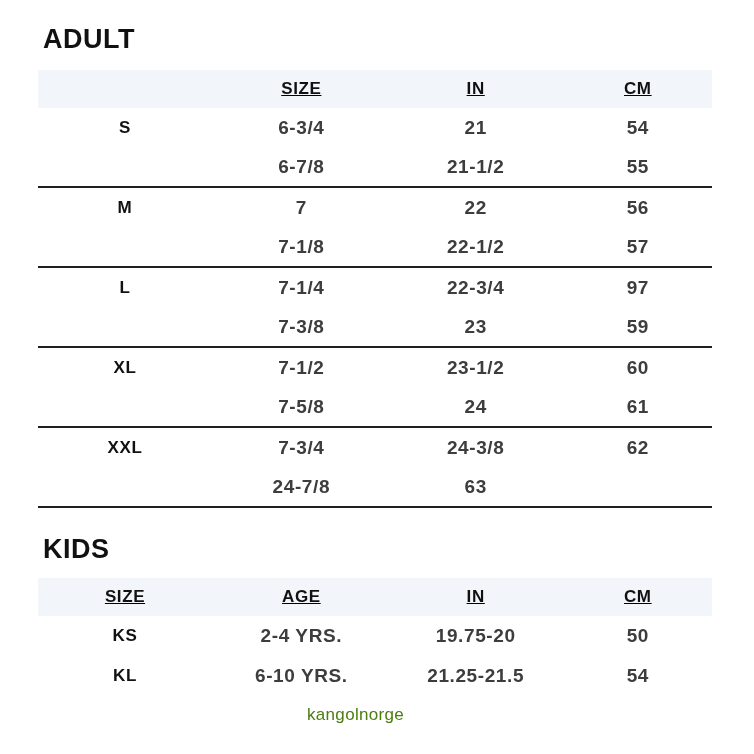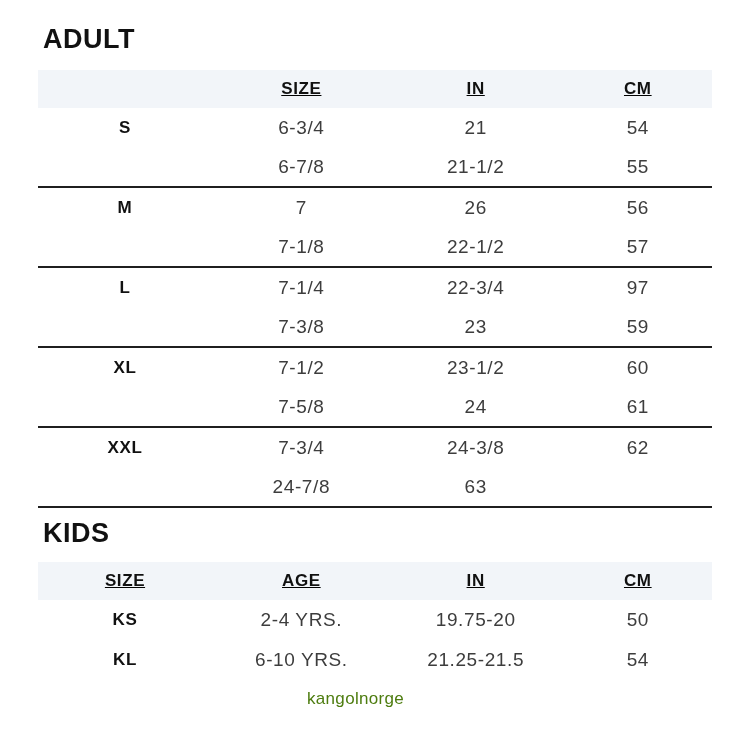--- a/index.html
+++ b/index.html
@@ -15,21 +15,21 @@
     overflow: hidden;
   }
   .section-title {
     font-size: 27px;
     font-weight: 800;
     color: #111111;
     letter-spacing: 0.5px;
     line-height: 29px;
   }
   .adult-title { margin-bottom: 16px; margin-left: 5px; }
-  .kids-title  { margin-top: 11px; margin-bottom: 14px; margin-left: 5px; }
+  .kids-title  { margin-top: 27px; margin-bottom: 14px; margin-left: 5px; }
 
   .sg-table { width: 677px; }
   .thead {
     display: grid;
     grid-template-columns: 25.7% 26.4% 25.1% 22.8%;
     height: 38px;
     align-items: center;
     background: #f2f5f9;
     text-decoration: underline;
   }
@@ -44,21 +44,21 @@
   .tr {
     display: grid;
     grid-template-columns: 25.7% 26.4% 25.1% 22.8%;
     height: 39px;
     align-items: center;
   }
   .kids-table .tr { height: 40px; }
   .td {
     text-align: center;
     font-size: 19px;
-    font-weight: 400;
+    font-weight: 700;
     letter-spacing: 0.6px;
     color: #3d3d3d;
   }
   .td-label {
     text-align: center;
     font-size: 17px;
     font-weight: 800;
     letter-spacing: 0.6px;
     color: #111111;
   }
@@ -98,21 +98,21 @@
         <div class="td">6-7/8</div>
         <div class="td">21-1/2</div>
         <div class="td">55</div>
       </div>
     </div>
 
     <div class="group">
       <div class="tr">
         <div class="td-label">M</div>
         <div class="td">7</div>
-        <div class="td">26</div>
+        <div class="td">22</div>
         <div class="td">56</div>
       </div>
       <div class="tr">
         <div class="td-label"></div>
         <div class="td">7-1/8</div>
         <div class="td">22-1/2</div>
         <div class="td">57</div>
       </div>
     </div>
 

